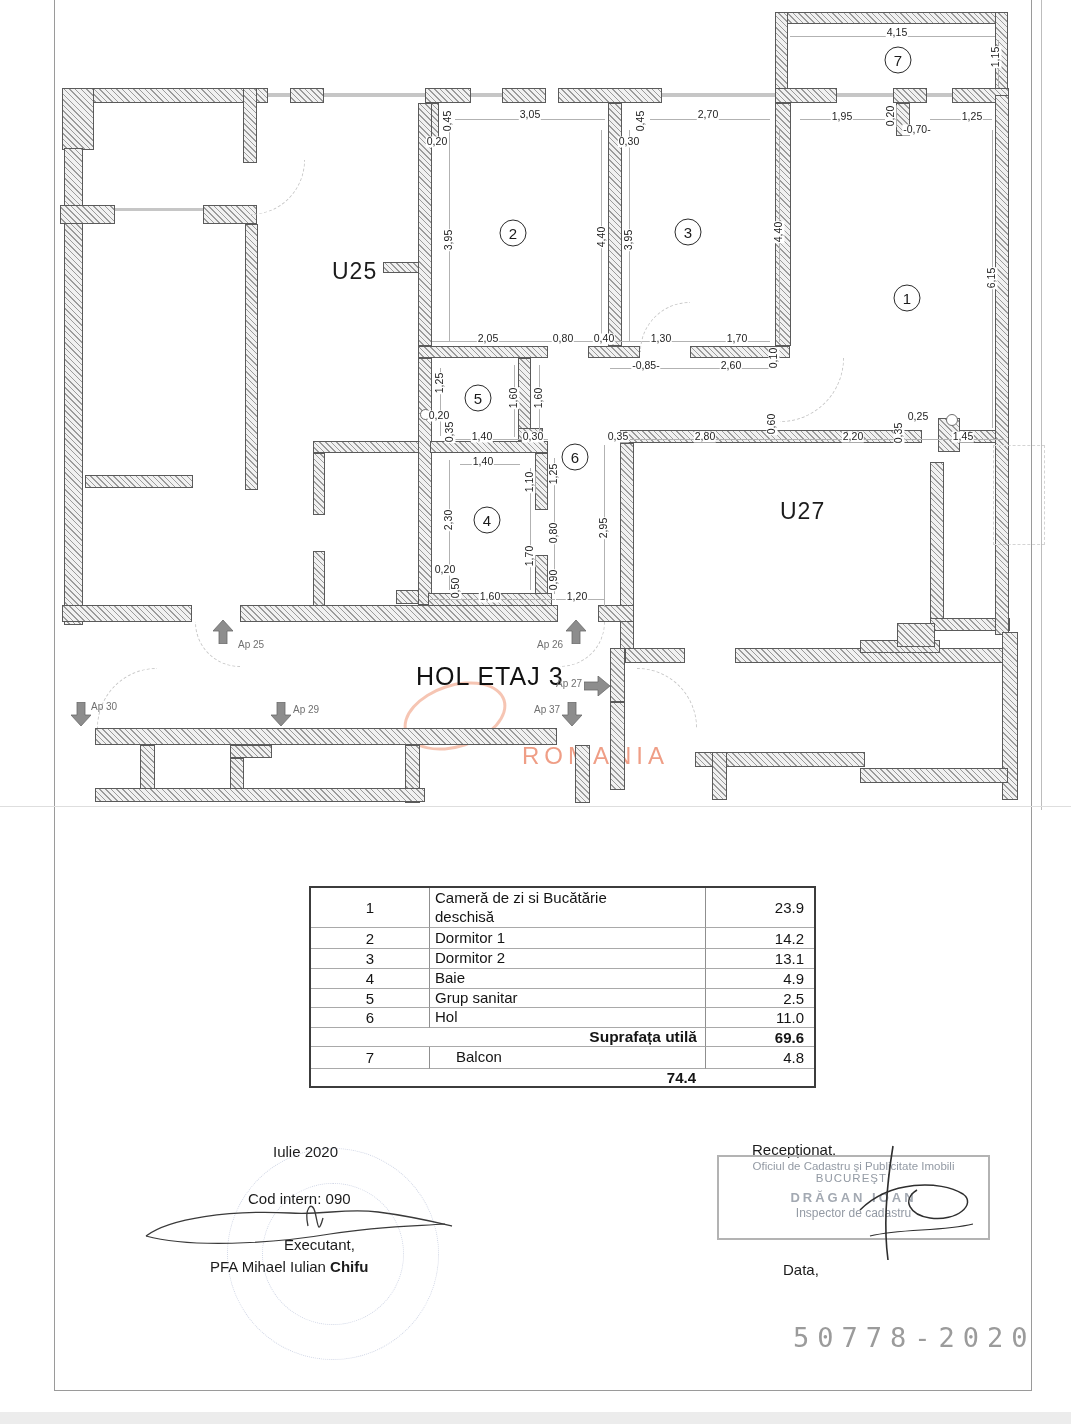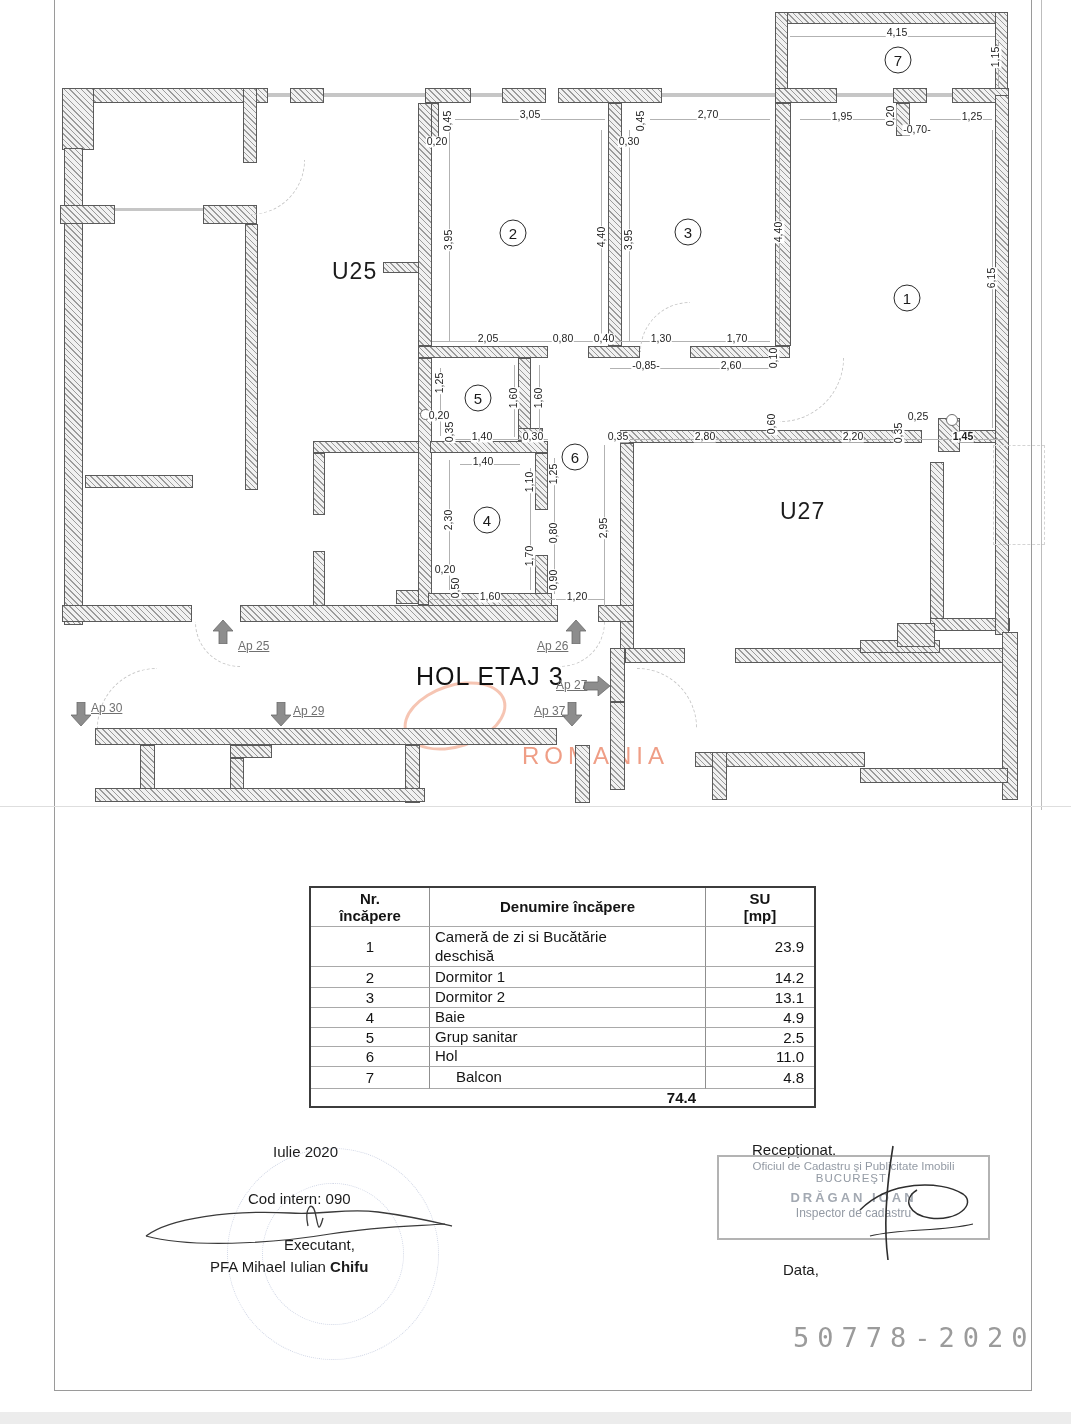--- a/index.html
+++ b/index.html
@@ -15,21 +15,21 @@
   .wl{position:absolute;background:#c6c6c6;}
   .dl{position:absolute;background:#b2b2b2;}
   .dim{position:absolute;font-size:10.5px;line-height:1.05;color:#1d1d1d;background:#fff;
        padding:0 1px;white-space:nowrap;transform:translate(-50%,-50%);}
   .dim.rot{transform:translate(-50%,-50%) rotate(-90deg);}
   .rc{position:absolute;width:25px;height:25px;border:1.5px solid #2b2b2b;border-radius:50%;
       background:#fff;display:flex;align-items:center;justify-content:center;
       font-size:15px;transform:translate(-50%,-50%);}
   .ulabel{position:absolute;font-size:23px;letter-spacing:1px;color:#1c1c1c;}
   #hall-label{position:absolute;left:416px;top:662px;font-size:25px;letter-spacing:1px;color:#111;}
-  .door-label{position:absolute;font-size:12px;color:#707070;white-space:nowrap;text-decoration:underline;}
+  .door-label{position:absolute;font-size:10px;color:#707070;white-space:nowrap;}
   .door-arrow{position:absolute;line-height:0;}
   .arc{position:absolute;border:1.3px dashed #c9c9c9;border-radius:50%;box-sizing:border-box;}
   .fix{position:absolute;border:1.2px solid #6f6f6f;border-radius:50%;background:#fff;box-sizing:border-box;}
   .shaft{position:absolute;border:1px dashed #d4d4d4;box-sizing:border-box;}
   #wm-ellipse{position:absolute;left:402px;top:684px;width:100px;height:58px;
       border:3px solid rgba(238,140,104,.5);border-radius:50%;transform:rotate(-18deg);}
   #wm-text{position:absolute;left:522px;top:742px;font-size:24px;letter-spacing:5px;
       color:rgba(234,126,94,.75);}
   #scanline{position:absolute;left:0;top:806px;width:1071px;height:1px;background:#dedede;}
   #bottomstrip{position:absolute;left:0;top:1412px;width:1071px;height:12px;background:#ececec;}
@@ -218,21 +218,21 @@
     <div class="dim" style="left: 439px; top: 416px;">0,20</div>
     <div class="dim rot" style="left: 450px; top: 432px;">0,35</div>
     <div class="dim" style="left: 482px; top: 437px;">1,40</div>
     <div class="dim" style="left: 533px; top: 437px;">0,30</div>
     <div class="dim" style="left: 618px; top: 437px;">0,35</div>
     <div class="dim" style="left: 705px; top: 437px;">2,80</div>
     <div class="dim rot" style="left: 772px; top: 424px;">0,60</div>
     <div class="dim" style="left: 853px; top: 437px;">2,20</div>
     <div class="dim rot" style="left: 899px; top: 433px;">0,35</div>
     <div class="dim" style="left: 918px; top: 417px;">0,25</div>
-    <div class="dim" style="left: 963px; top: 437px; font-weight: bold;">1,45</div>
+    <div class="dim" style="left: 963px; top: 437px;">1,45</div>
     <div class="dim" style="left: 483px; top: 462px;">1,40</div>
     <div class="dim rot" style="left: 530px; top: 482px;">1,10</div>
     <div class="dim rot" style="left: 554px; top: 474px;">1,25</div>
     <div class="dim rot" style="left: 449px; top: 520px;">2,30</div>
     <div class="dim rot" style="left: 604px; top: 528px;">2,95</div>
     <div class="dim rot" style="left: 554px; top: 533px;">0,80</div>
     <div class="dim rot" style="left: 530px; top: 556px;">1,70</div>
     <div class="dim" style="left: 445px; top: 570px;">0,20</div>
     <div class="dim rot" style="left: 456px; top: 588px;">0,50</div>
     <div class="dim rot" style="left: 554px; top: 580px;">0,90</div>
@@ -267,31 +267,20 @@
         <path d="M10 24 L0 13 L6 13 L6 0 L14 0 L14 13 L20 13 Z" fill="#8d8d8d" stroke="#6a6a6a" stroke-width="0.8"></path>
       </svg></div>
     <div class="door-label" style="left: 293px; top: 704px;">Ap 29</div>
     <div class="door-arrow" style="left: 71px; top: 702px;"><svg width="20" height="24" viewBox="0 0 20 24">
         <path d="M10 24 L0 13 L6 13 L6 0 L14 0 L14 13 L20 13 Z" fill="#8d8d8d" stroke="#6a6a6a" stroke-width="0.8"></path>
       </svg></div>
     <div class="door-label" style="left: 91px; top: 701px;">Ap 30</div>
   </div>
 
 <div id="areas-table">
-    <div class="trow" style="height: 39px; grid-template-columns: 119px 276px 1fr;">
-      <div class="c hd ctr">
-        <span>Nr.</span>
-        <span>încăpere</span>
-      </div>
-      <div class="c hd ctr">Denumire încăpere</div>
-      <div class="c hd ctr last">
-        <span>SU</span>
-        <span>[mp]</span>
-      </div>
-    </div>
     <div class="trow" style="height: 40px; grid-template-columns: 119px 276px 1fr;">
       <div class="c ctr">1</div>
       <div class="c name">Cameră de zi si Bucătărie
 deschisă</div>
       <div class="c num last">23.9</div>
     </div>
     <div class="trow" style="height: 21px; grid-template-columns: 119px 276px 1fr;">
       <div class="c ctr">2</div>
       <div class="c name">Dormitor 1</div>
       <div class="c num last">14.2</div>
@@ -308,20 +297,24 @@
     </div>
     <div class="trow" style="height: 19px; grid-template-columns: 119px 276px 1fr;">
       <div class="c ctr">5</div>
       <div class="c name">Grup sanitar</div>
       <div class="c num last">2.5</div>
     </div>
     <div class="trow" style="height: 20px; grid-template-columns: 119px 276px 1fr;">
       <div class="c ctr">6</div>
       <div class="c name">Hol</div>
       <div class="c num last">11.0</div>
+    </div>
+    <div class="trow" style="height: 19px; grid-template-columns: 395px 1fr;">
+      <div class="c sum">Suprafața utilă</div>
+      <div class="c num last b">69.6</div>
     </div>
     <div class="trow" style="height: 22px; grid-template-columns: 119px 276px 1fr;">
       <div class="c ctr">7</div>
       <div class="c name indent">Balcon</div>
       <div class="c num last">4.8</div>
     </div>
     <div class="trow" style="height: 17px; grid-template-columns: 395px 1fr;">
       <div class="c num last b">74.4</div>
     </div>
   </div>

